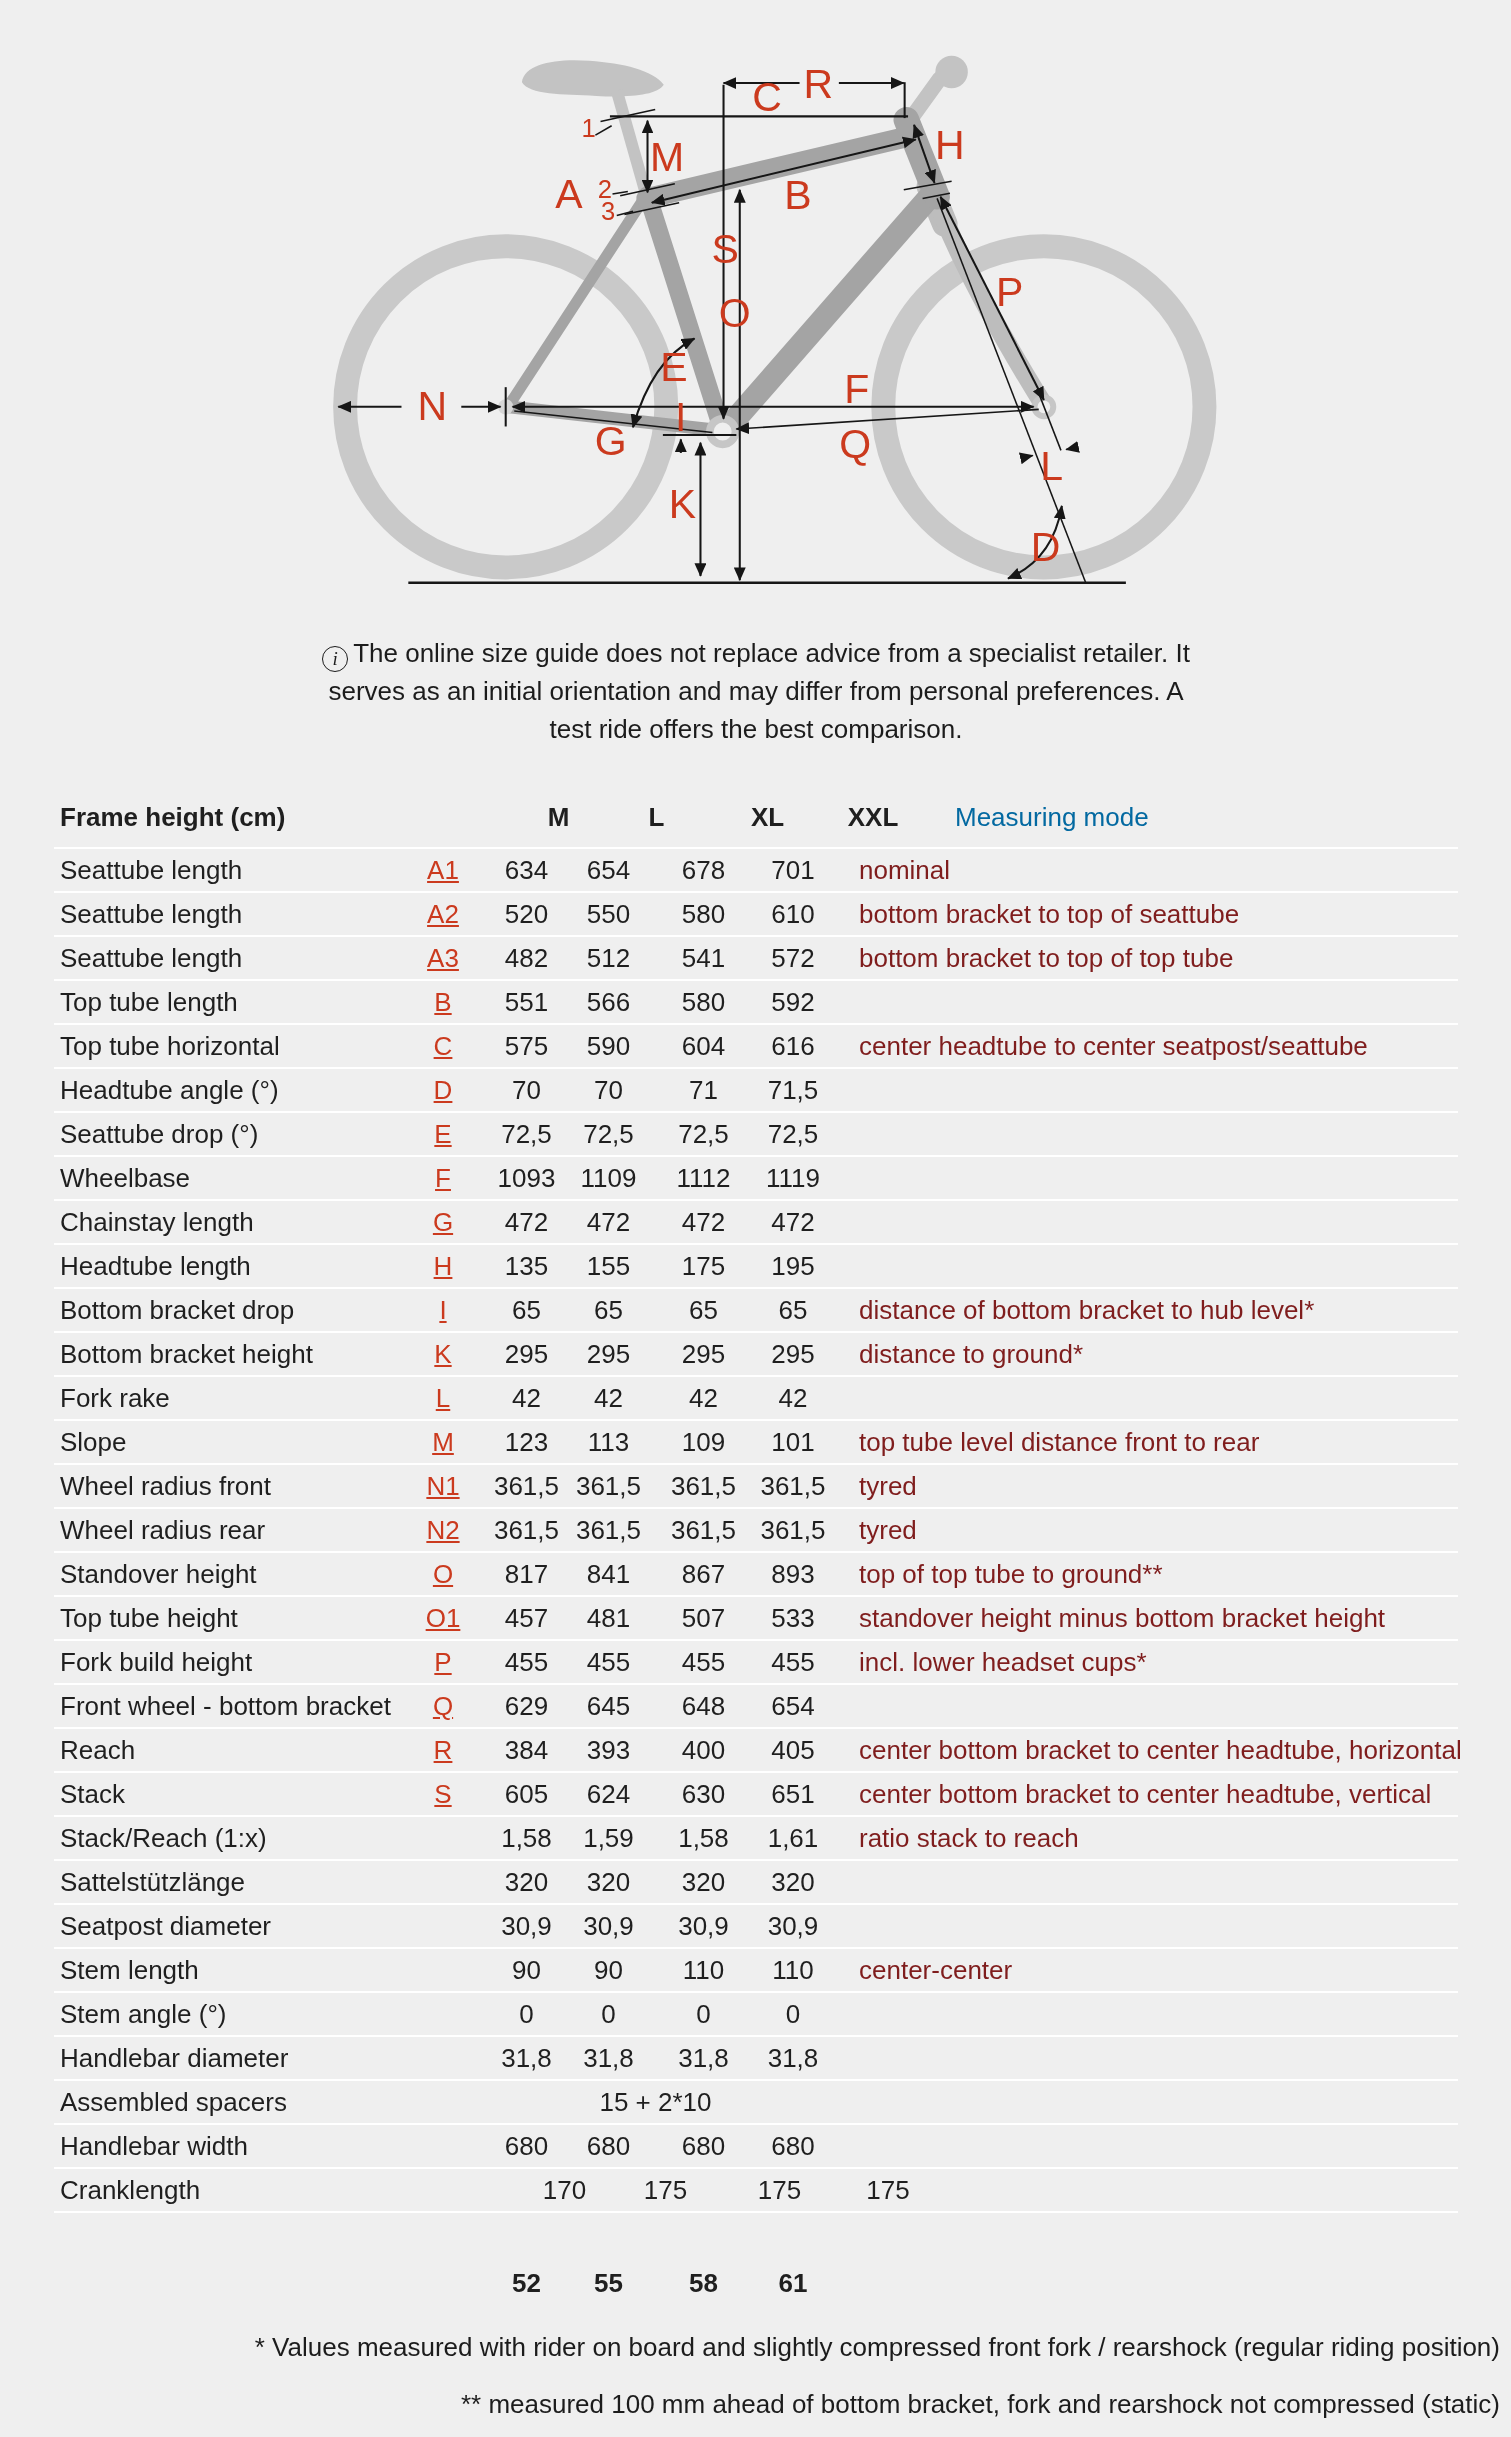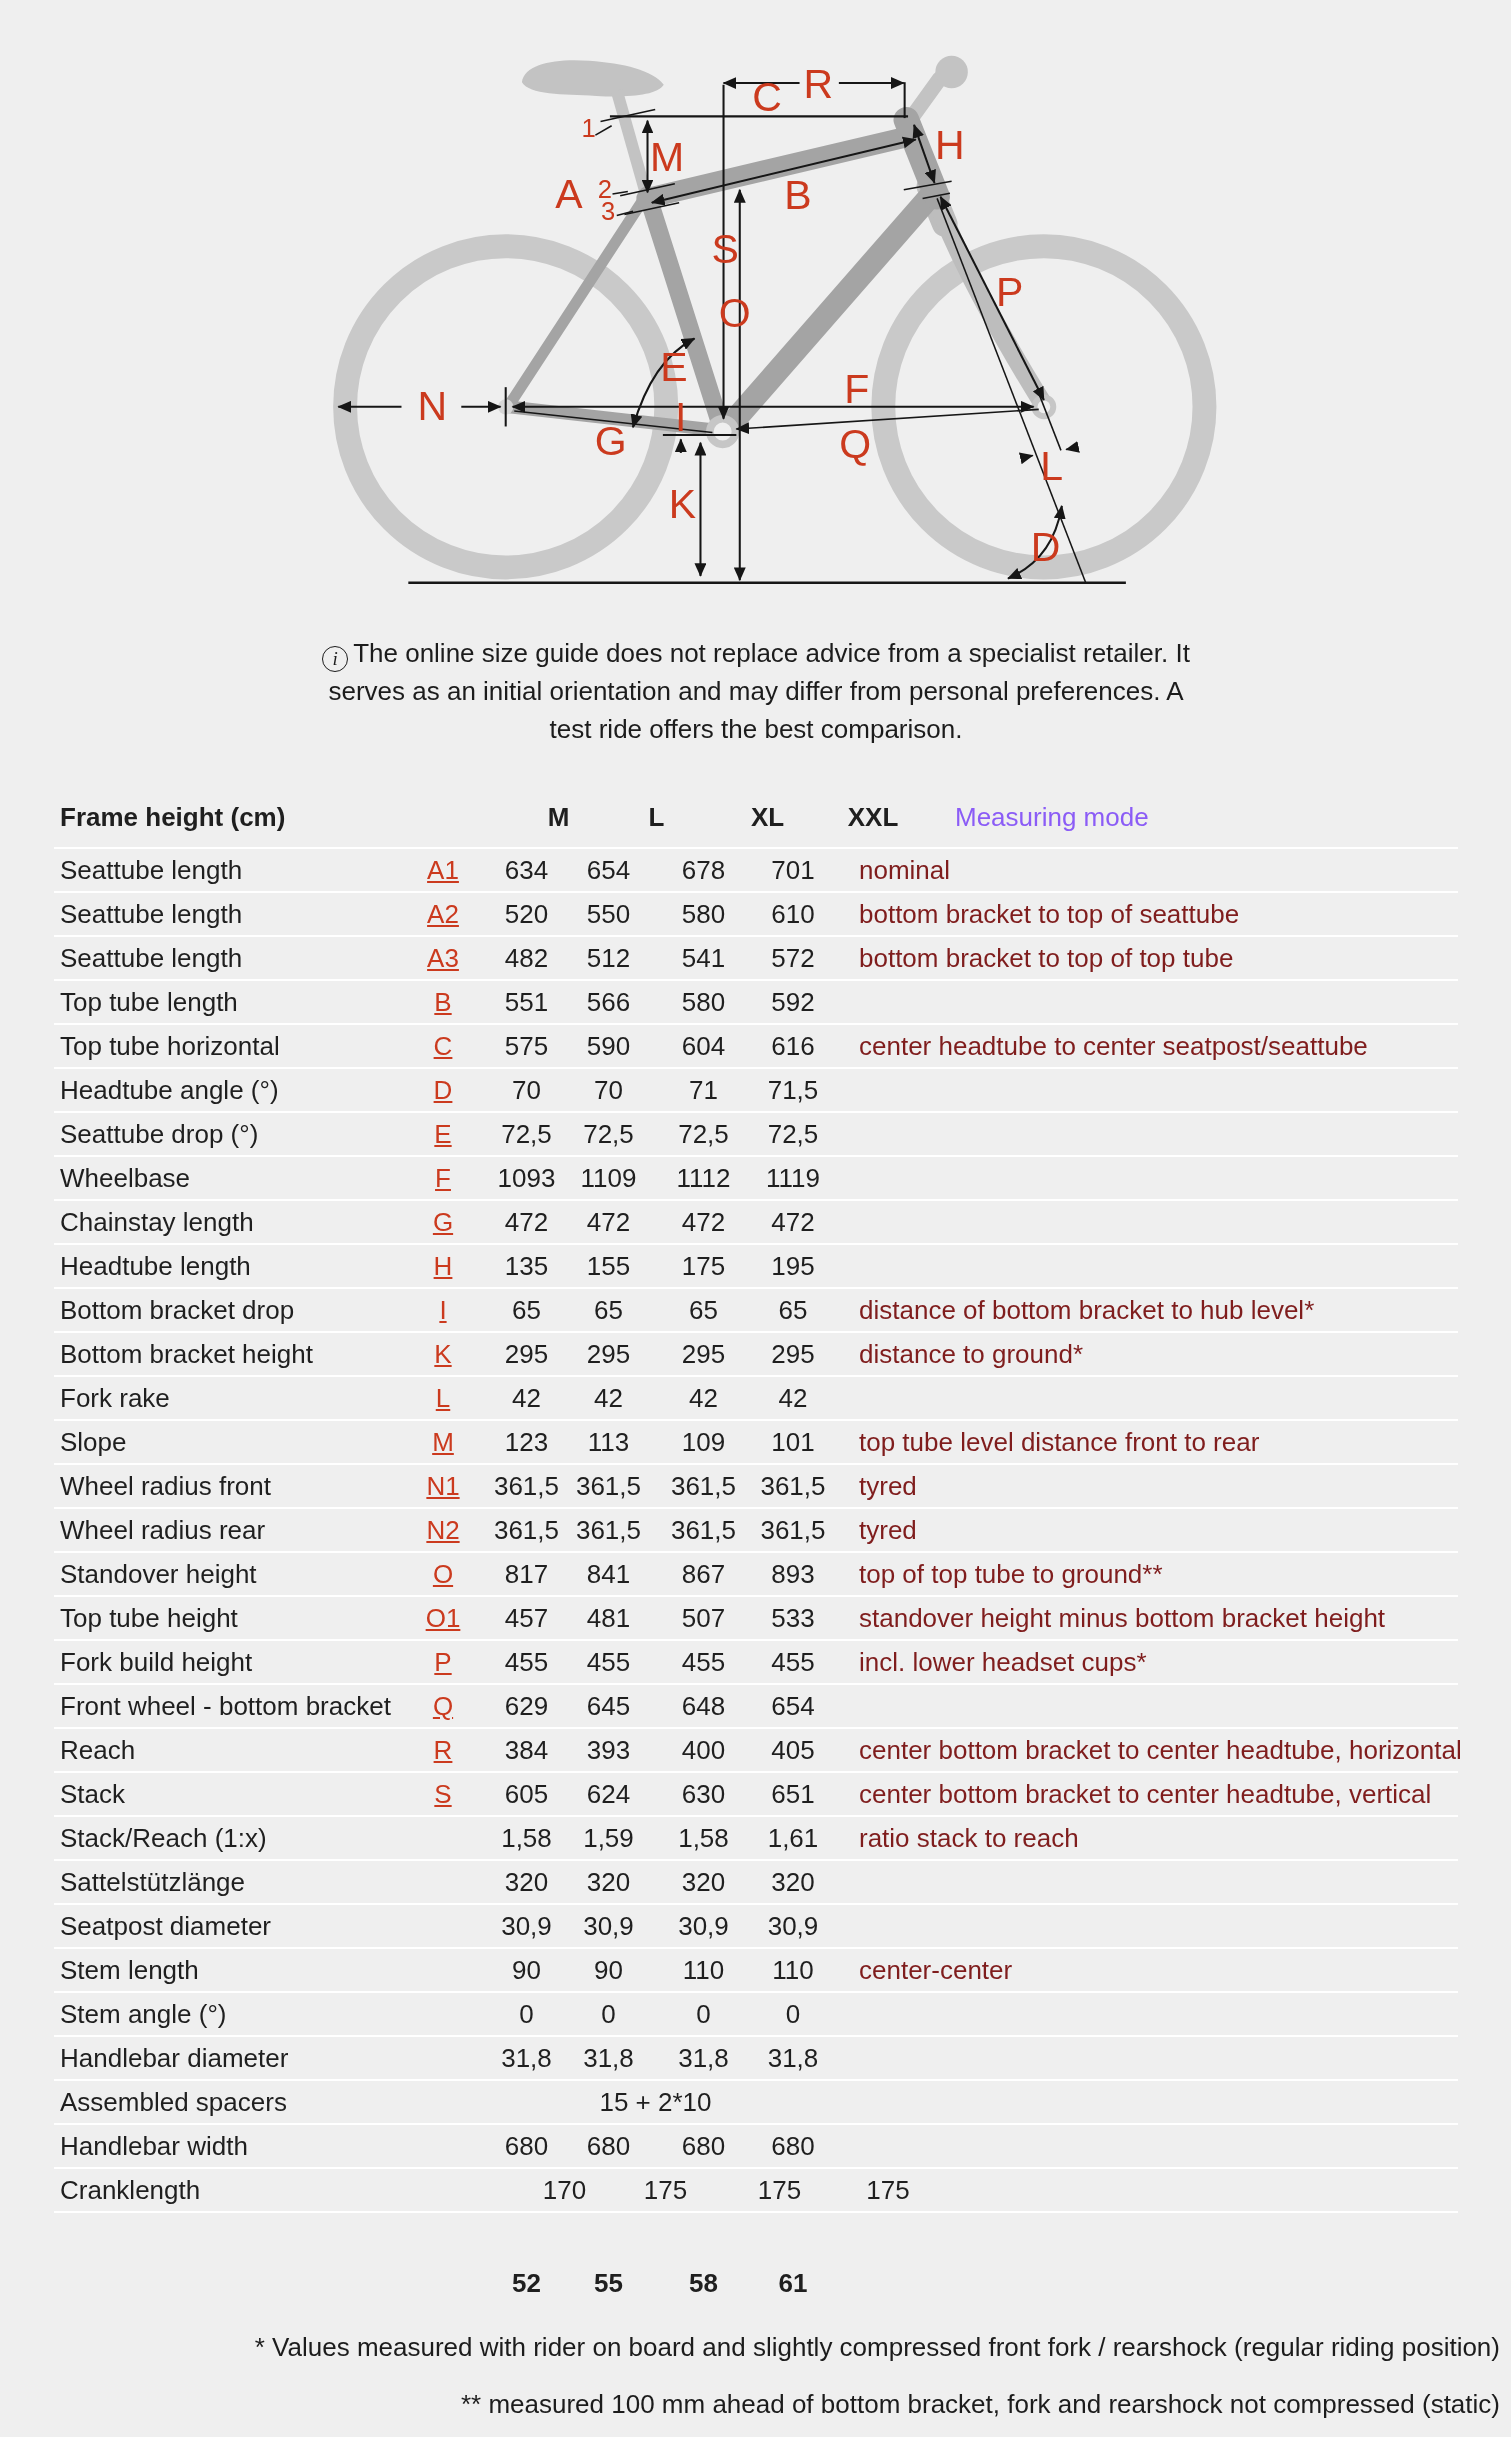--- a/index.html
+++ b/index.html
@@ -19,21 +19,21 @@
   .info-icon { display:inline-block; width:26px; height:26px; border:1.7px solid #1c1c1c; border-radius:50%;
                font-size:19px; line-height:23px; text-align:center; font-family:"Liberation Serif",serif;
                font-style:italic; vertical-align:-2.6px; margin-right:5.1px; }
 
   
   .gtable { margin:39px 54px 0 54px; }
   .grid { display:grid; grid-template-columns:348px 82px 85px 79px 111px 68px 1fr; align-items:center; }
   .hrow { height:60px;gap:16px; }
   .hrow .tl { font-weight:bold; font-size:26px; padding-left:6px; }
   .hrow .sz { font-weight:bold; font-size:26px; text-align:center; }
-  .hrow .mm { font-size:26px; color:#8b5cf6; padding-left:32px; }
+  .hrow .mm { font-size:26px; color:#0369a1; padding-left:32px; }
   .drow { height:44px; border-top:2.6px solid #ffffff; font-size:26px; }
   .drow:last-of-type { border-bottom:0;gap:19px; }
   .rows-end { border-top:2.6px solid #ffffff; height:0; }
   .cell-label { padding-left:6px; white-space:nowrap; }
   .cell-code { color:#cb3a1e; text-align:center;text-decoration:underline; }
   .cell-v { text-align:center; }
   .cell-note { color:#7f1d1d; padding-left:32px; white-space:nowrap; }
   .sizes-row { margin-top:50px; height:41px; font-size:26px; font-weight:bold; }
 
   

